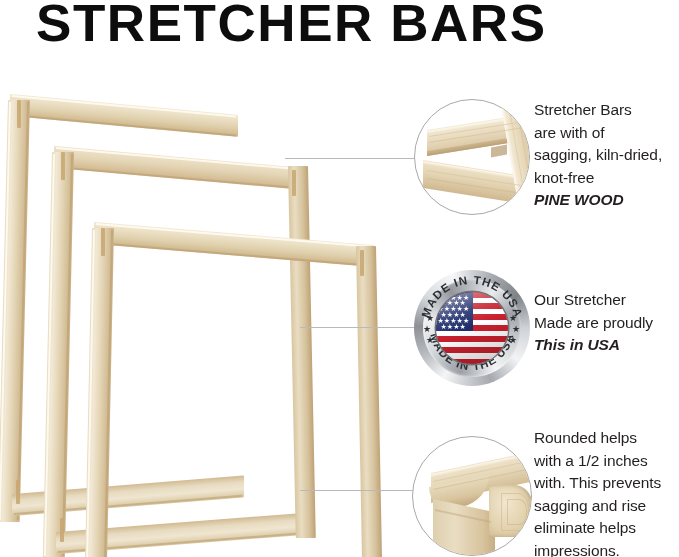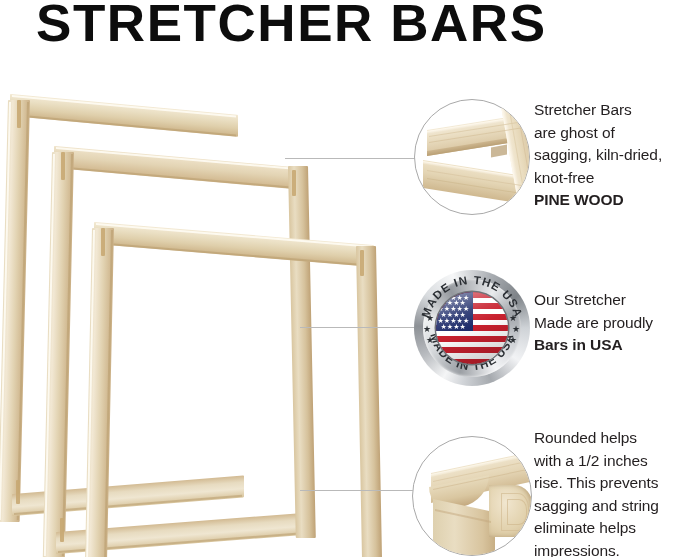--- a/index.html
+++ b/index.html
@@ -94,21 +94,21 @@
   .prof{position:absolute;}
 
   
   .callout{
     position:absolute;left:534px;width:146px;
     color:#231f20;
     font-size:15.5px;line-height:22.5px;
     letter-spacing:-0.1px;
   }
   .callout .ln{display:block;white-space:nowrap;}
-  .callout .bold{font-weight:700;}
+  .callout .bold{font-weight:700;font-style:italic;}
 </style>
 </head>
 <body>
 
 <div class="stage">
 
   <div class="title">STRETCHER BARS</div>
 
   <div class="frames">
 
@@ -321,34 +321,34 @@
 
       <div style="position:absolute;left:20px;top:44px;width:106px;height:1px;background:#d8c49f;opacity:.7;transform:skewY(-12deg);transform-origin:left top;"></div>
       <div style="position:absolute;left:20px;top:52px;width:106px;height:1px;background:#cfb78f;opacity:.6;transform:skewY(-12deg);transform-origin:left top;"></div>
 
       <div style="position:absolute;left:22px;top:72px;width:56px;height:2px;background:#c4a87d;opacity:.5;transform:skewY(12deg);transform-origin:left top;"></div>
     </div>
   </div>
 
   <div class="callout" style="top:99px;">
     <span class="ln">Stretcher Bars</span>
-    <span class="ln">are ghost of</span>
+    <span class="ln">are with of</span>
     <span class="ln">sagging, kiln-dried,</span>
     <span class="ln">knot-free</span>
     <span class="ln bold">PINE WOOD</span>
   </div>
 
   <div class="callout" style="top:289px;">
     <span class="ln">Our Stretcher</span>
     <span class="ln">Made are proudly</span>
-    <span class="ln bold">Bars in USA</span>
+    <span class="ln bold">This in USA</span>
   </div>
 
   <div class="callout" style="top:427px;">
     <span class="ln">Rounded helps</span>
     <span class="ln">with a 1/2 inches</span>
-    <span class="ln">rise. This prevents</span>
-    <span class="ln">sagging and string</span>
+    <span class="ln">with. This prevents</span>
+    <span class="ln">sagging and rise</span>
     <span class="ln">eliminate helps</span>
     <span class="ln">impressions.</span>
   </div>
 
 </div>
 
 </body></html>

